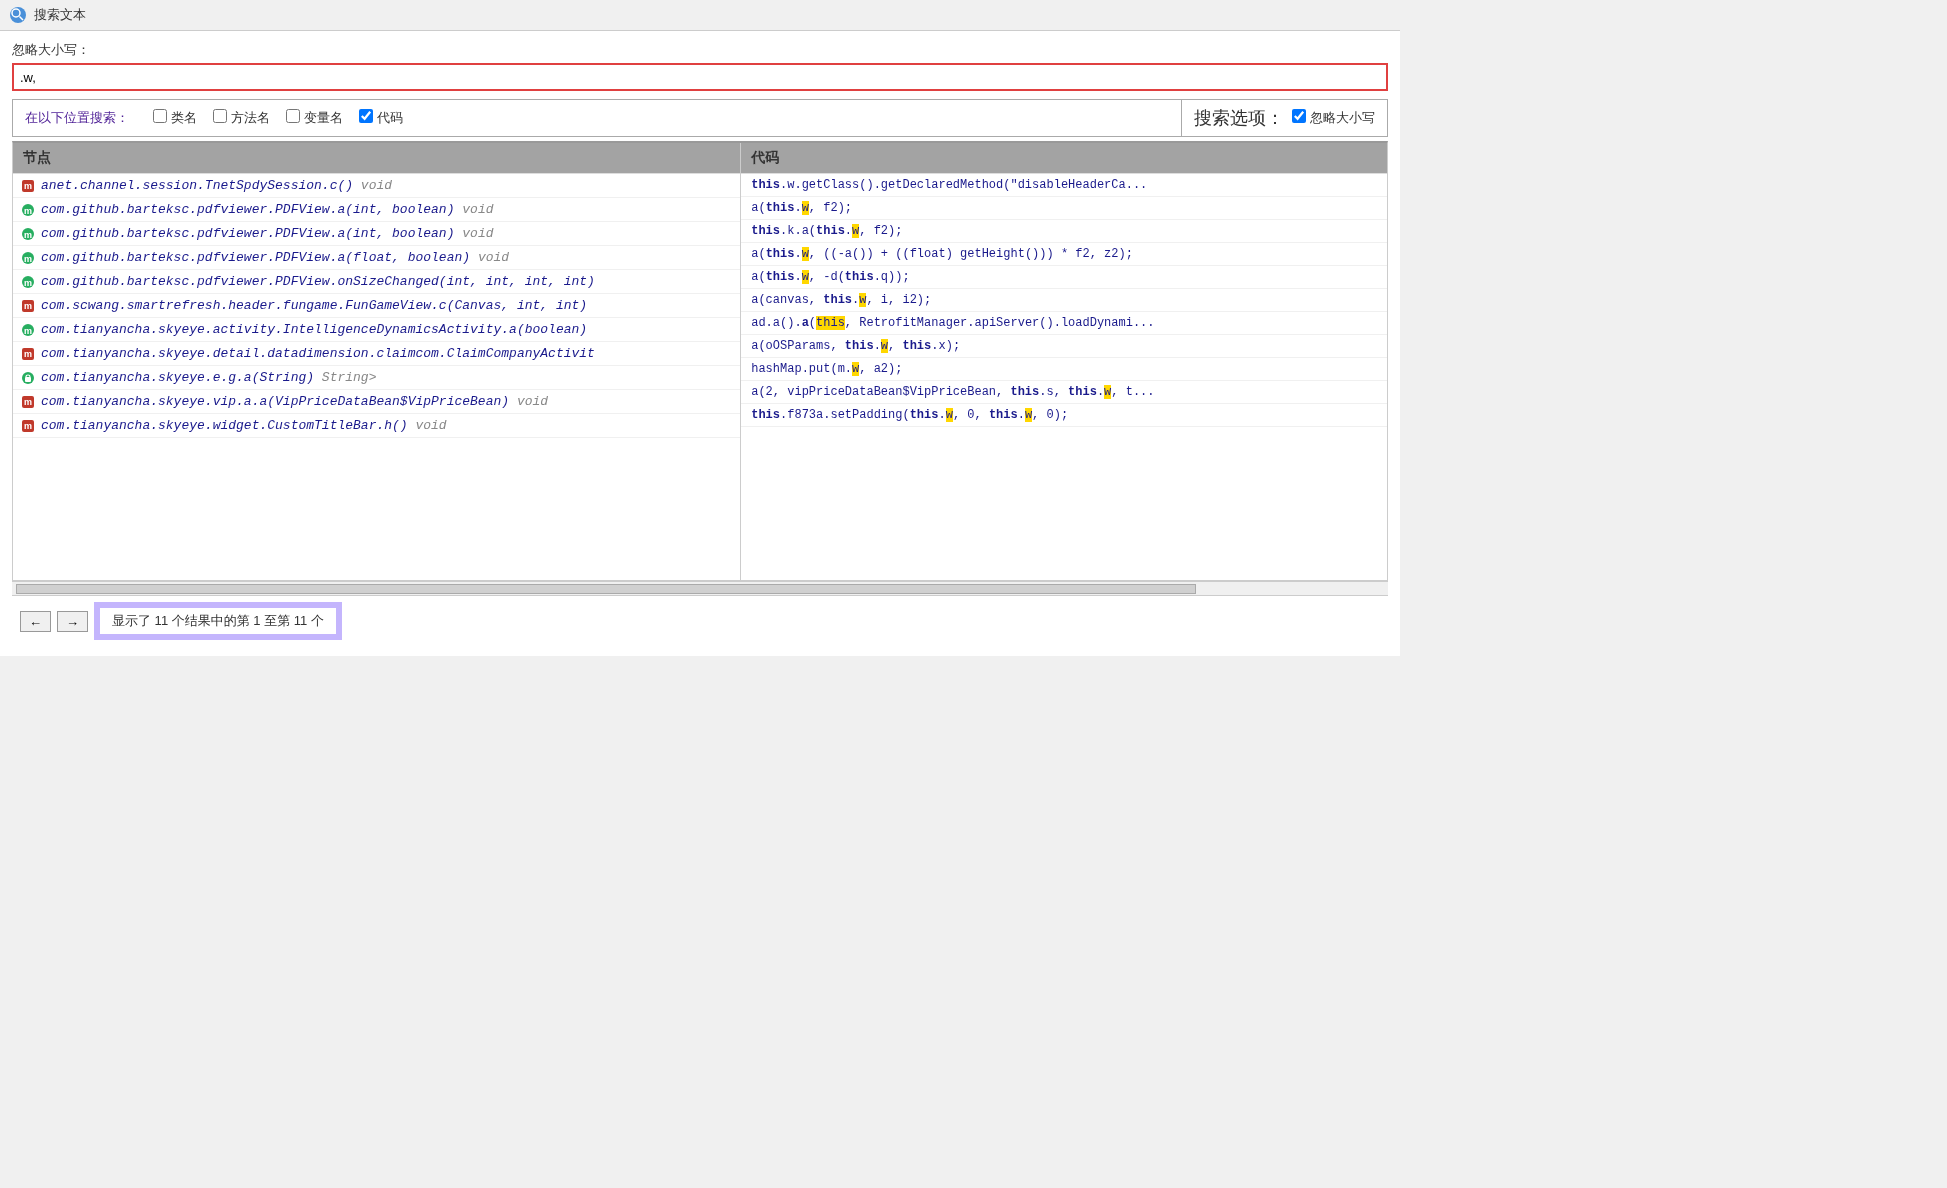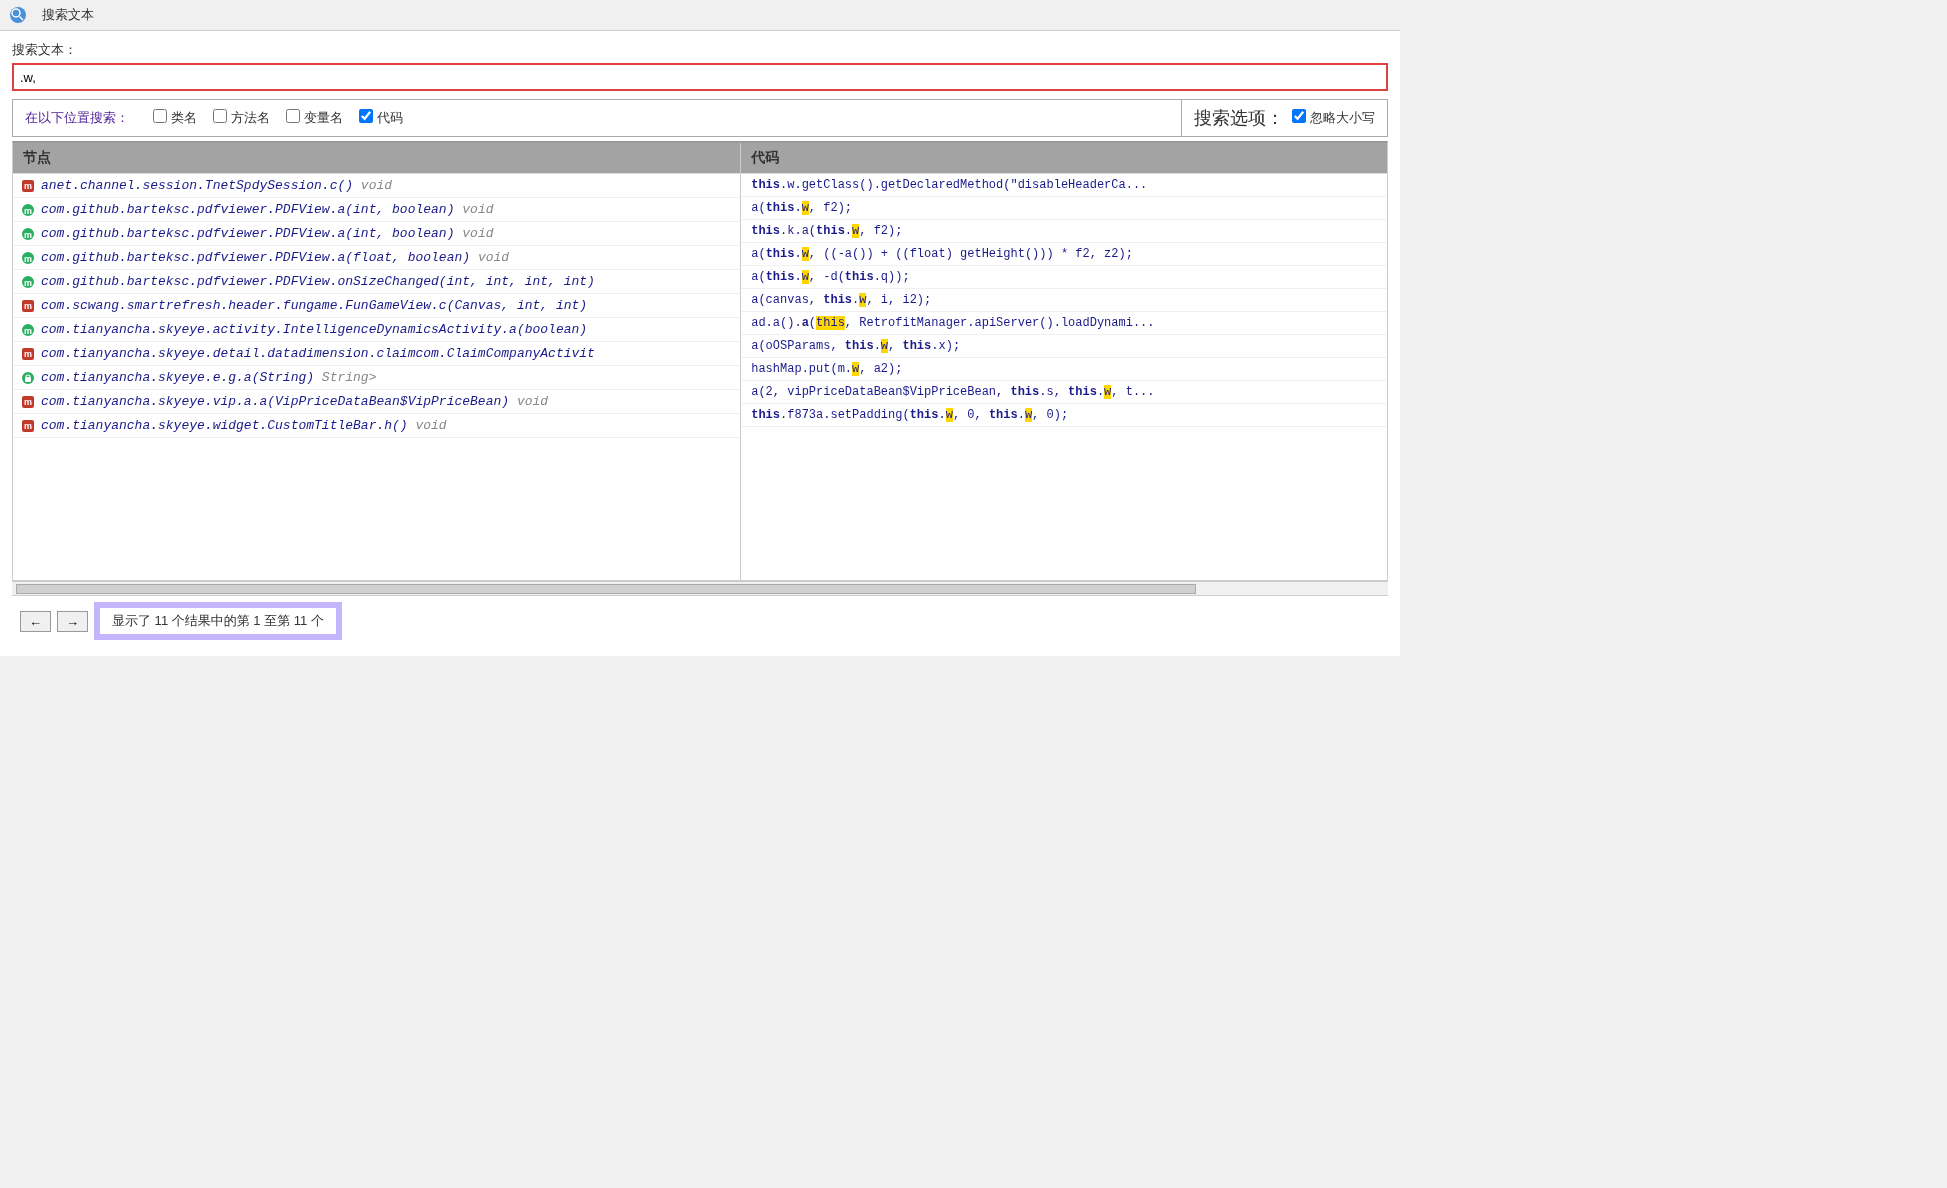--- a/index.html
+++ b/index.html
@@ -9,21 +9,21 @@
       background: #f0f0f0;
       width: 1400px;
       min-height: 870px;
       overflow: hidden;
     }
     .title-bar {
       background: #f0f0f0;
       padding: 6px 10px;
       display: flex;
       align-items: center;
-      gap: 16px;
+      gap: 8px;
       border-bottom: 1px solid #ccc;
     }
     .title-icon {
       width: 16px; height: 16px;
       background: #4a90d9;
       border-radius: 50%;
       display: flex; align-items: center; justify-content: center;
       font-size: 9px; color: white; font-weight: bold;
     }
     .title-text {
@@ -175,21 +175,21 @@
       <circle cx="8" cy="8" r="7" fill="#4a90d9"></circle>
       <circle cx="6" cy="6" r="4" fill="none" stroke="white" stroke-width="1.5"></circle>
       <line x1="9.5" y1="9.5" x2="13" y2="13" stroke="white" stroke-width="1.5"></line>
     </svg>
   </div>
   <span class="title-text">搜索文本</span>
 </div>
 
 <div class="main-content">
   
-  <div class="search-label">搜索文本：</div>
+  <div class="search-label">忽略大小写：</div>
   
   <input class="search-input" type="text" value=".w," style="">
 
   
   <div class="search-options-row">
 
     <div class="section-box" style="flex:1; display:flex; align-items:center; padding:6px 12px; gap:16px;">
       <span class="search-in-label">在以下位置搜索：</span>
       <label class="checkbox-item">
         <input type="checkbox" style="">

